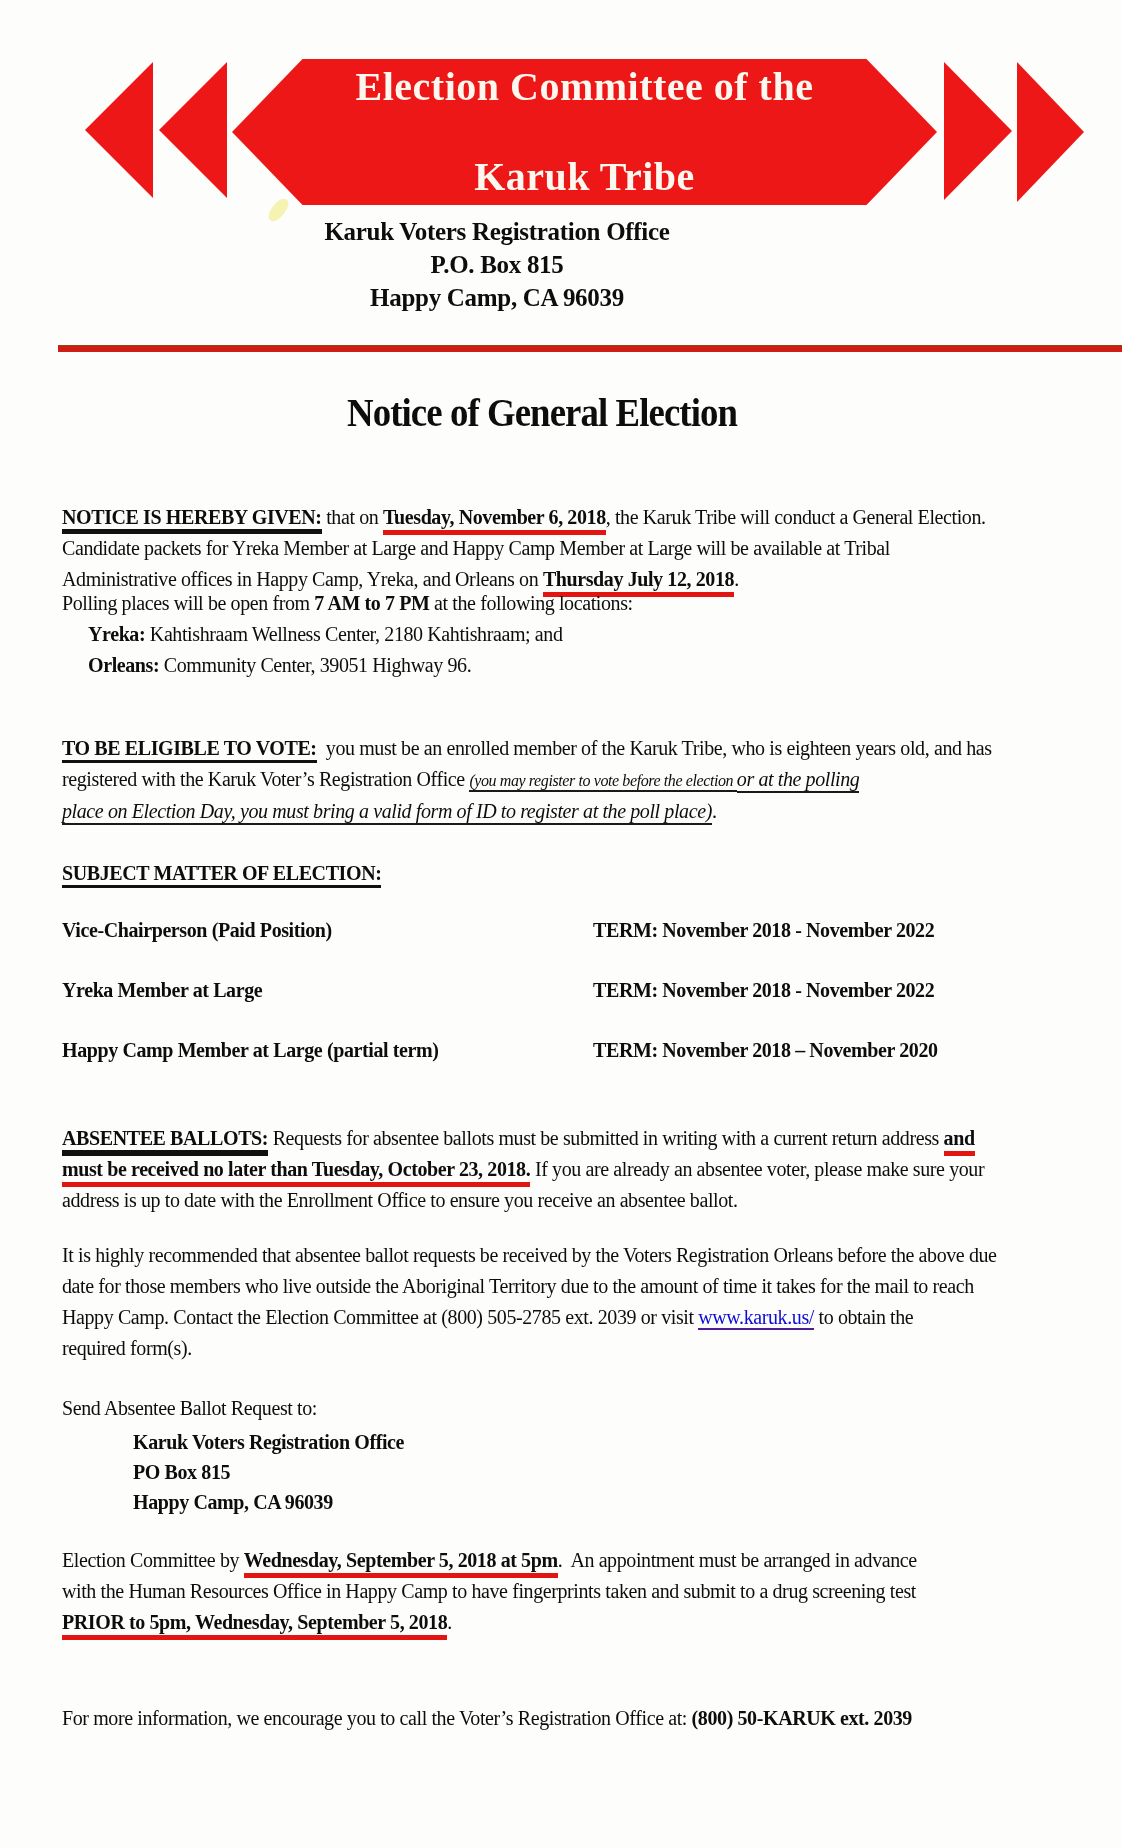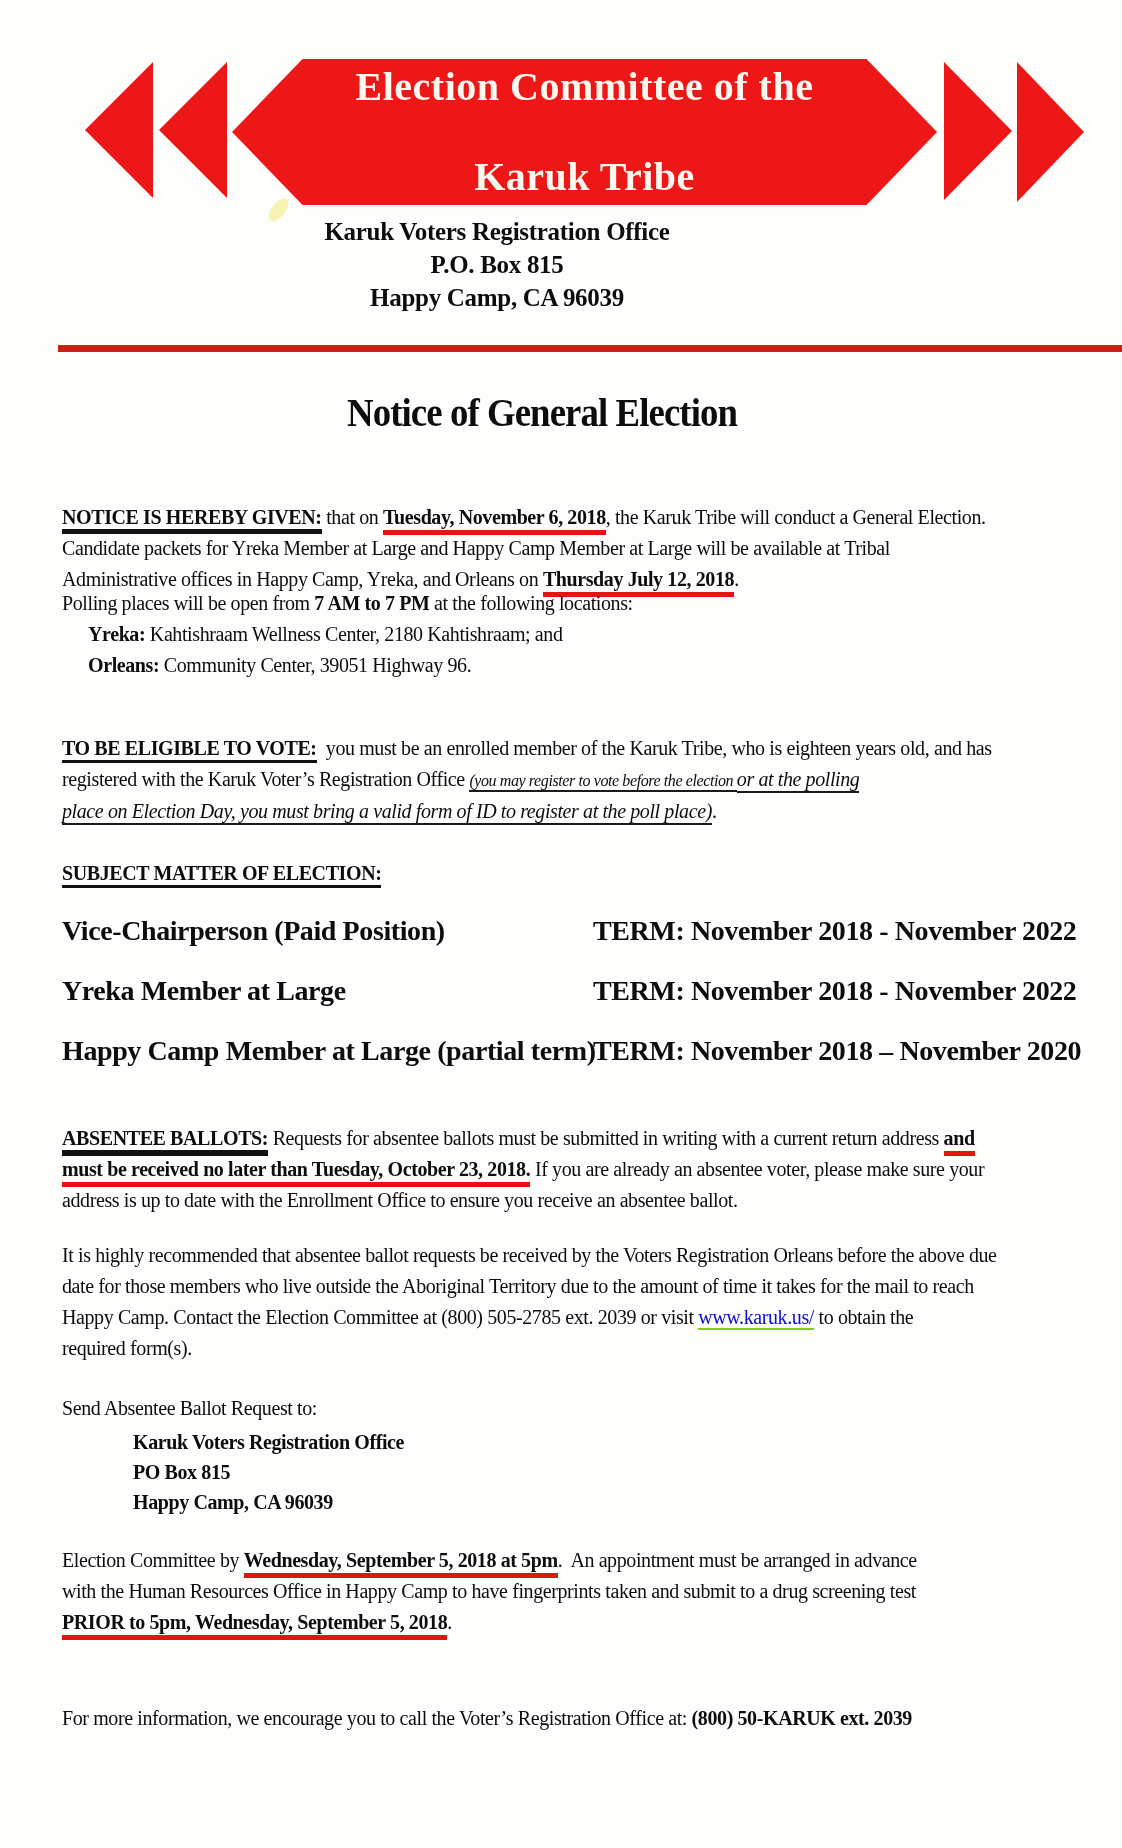--- a/index.html
+++ b/index.html
@@ -54,26 +54,26 @@
   .line { white-space:nowrap; }
   .b { font-weight:bold; }
   .i { font-style:italic; }
   .i-small { font-style:italic; font-size:16px;margin-top:20px; }
   .ub5 { border-bottom:5px solid #111; padding-bottom:1px; }
   .ub6 { border-bottom:6px solid #111; padding-bottom:1px; }
   .ub3 { border-bottom:3px solid #111; padding-bottom:1px; }
   .ub4 { border-bottom:4px solid #111; padding-bottom:1px; }
   .ur  { border-bottom:5px solid #e31510; padding-bottom:2px; }
   .ui  { border-bottom:2px solid #1a1a1a; padding-bottom:1px; }
-  .link { color:#0d0dd6; text-decoration:none; border-bottom:2px solid #84cc16; }
+  .link { color:#0d0dd6; text-decoration:none; border-bottom:2px solid #4c1d95; }
 
   .indent-loc { padding-left:26px; }
   .addr { padding-left:71px; font-weight:bold; line-height:30px; }
 
-  .subject-row { position:absolute; left:62px; width:1020px; font-size:28px; line-height:31px; letter-spacing:-0.4px; font-weight:bold; }
+  .subject-row { position:absolute; left:62px; width:1020px; font-size:20px; line-height:31px; letter-spacing:-0.4px; font-weight:bold; }
   .subject-row .term { position:absolute; left:531px; top:0; }
 </style>
 </head>
 <body>
 
 <div class="page">
 
   <div>
     <div class="tri left" style="left:85px;  top:62px; width:68px; height:136px;"></div>
     <div class="tri left" style="left:159px; top:62px; width:68px; height:136px;"></div>

